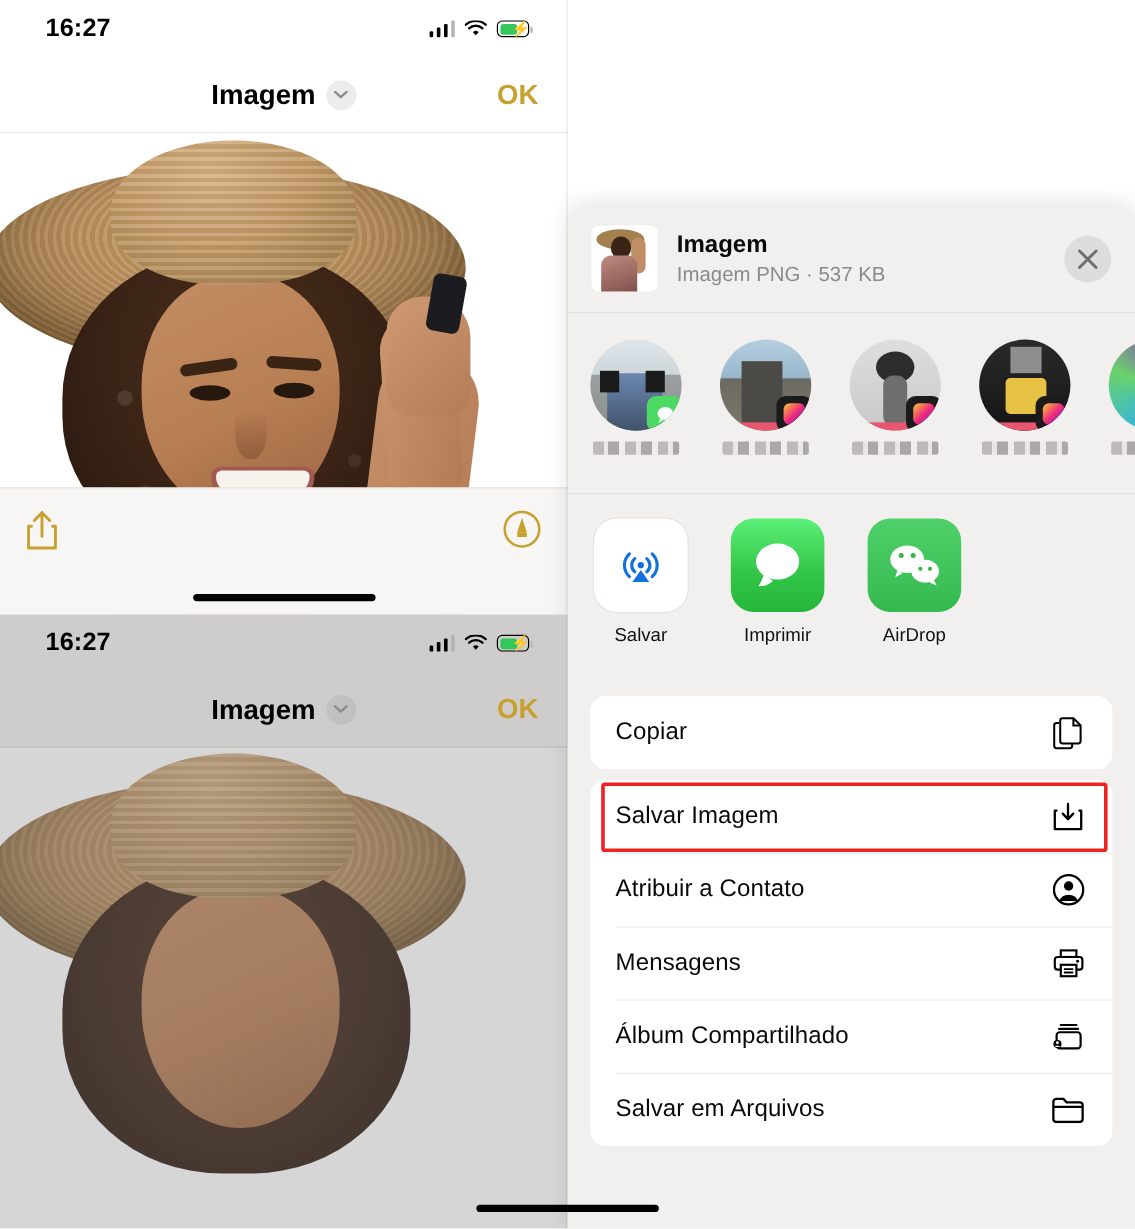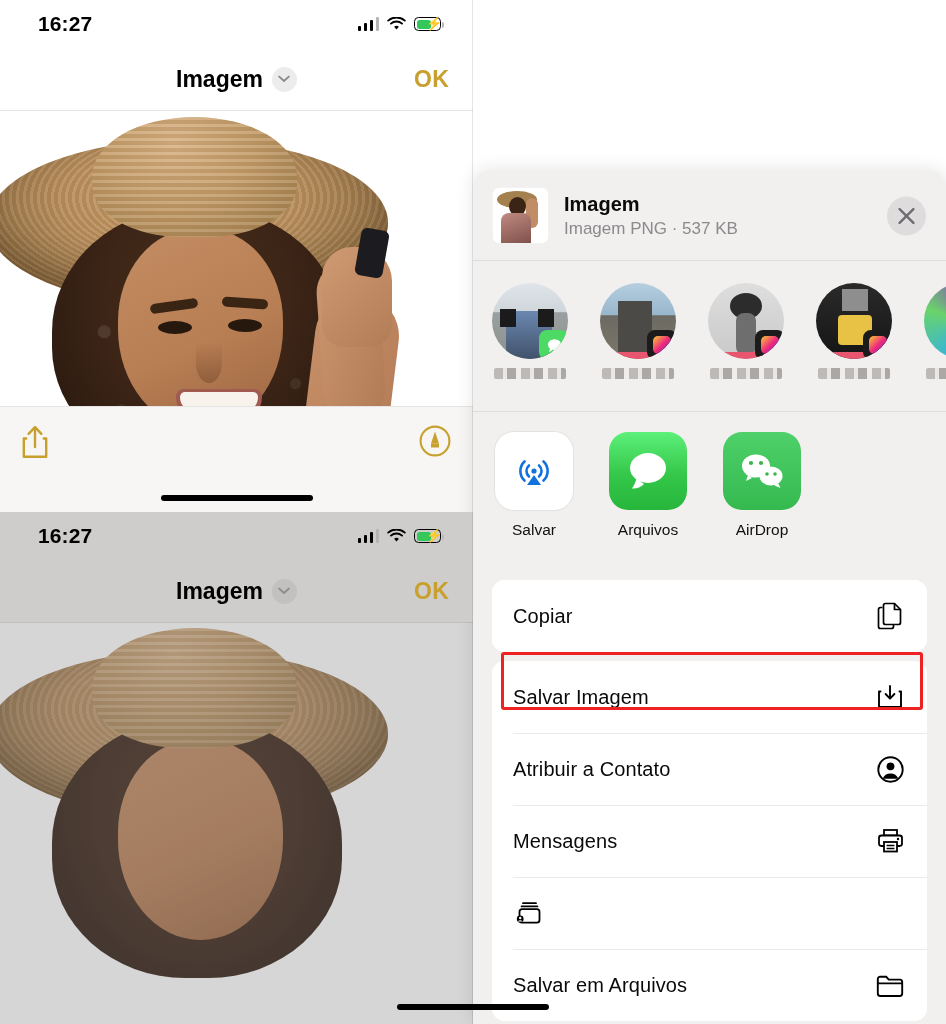--- a/index.html
+++ b/index.html
@@ -233,21 +233,21 @@
   .ic-airdrop { background:#ffffff; box-shadow:0 0 0 1px rgba(0,0,0,.05); }
   .ic-messages { background:linear-gradient(180deg,#5df07a 0%,#34c749 55%,#26b63c 100%); }
   .ic-mail { background:linear-gradient(180deg,#1d62d6 0%,#2f84e8 55%,#49a7f5 100%); }
   .ic-wechat { background:linear-gradient(180deg,#4fd06a 0%,#34b94f 100%); }
 
   
   .actions { margin:16px 19px 0 19px; }
   .group { background:#fff; border-radius:13px; overflow:hidden; }
   .group + .group { margin-top:9px; }
   .row {
-    height:72px; display:flex; align-items:center; justify-content:space-between;
+    height:61px; display:flex; align-items:center; justify-content:space-between;
     padding:0 21px 0 21px; background:#fff; position:relative;
   }
   .row + .row:before {
     content:""; position:absolute; left:21px; right:0; top:0; height:1px; background:rgba(0,0,0,0.08);
   }
   .row-label { font-size:20px; color:#0a0a0a; letter-spacing:.1px; }
   .row-icon { display:flex; align-items:center; justify-content:center; width:32px; }
 
   
   .hl-box {
@@ -517,21 +517,21 @@
         <div class="app-label">Salvar</div>
       </div>
 
       <div class="app">
         <div class="app-icon ic-messages">
           <svg width="50" height="50" viewBox="0 0 50 50">
             <ellipse cx="25" cy="22" rx="18" ry="15" fill="#fff"></ellipse>
             <path d="M13.5 32.5 C12 38 10 41 9 42.5 c5 .5 9.5-1.8 12-4.6z" fill="#fff"></path>
           </svg>
         </div>
-        <div class="app-label">Arquivos</div>
+        <div class="app-label">Imprimir</div>
       </div>
 
 
       <div class="app">
         <div class="app-icon ic-wechat">
           <svg width="52" height="44" viewBox="0 0 52 44">
             <ellipse cx="20" cy="17" rx="14" ry="11.5" fill="#fff"></ellipse>
             <path d="M12 26 10 32 16 29z" fill="#fff"></path>
             <circle cx="15" cy="14" r="2.1" fill="#3bb54a"></circle>
               <circle cx="25" cy="14" r="2.1" fill="#3bb54a"></circle>
@@ -591,20 +591,21 @@
               <rect x="7" y="2" width="13" height="5.5" stroke="#000" stroke-width="1.8" fill="#fff"></rect>
               <rect x="2" y="7.5" width="23" height="10.5" rx="2.4" stroke="#000" stroke-width="1.8" fill="#fff"></rect>
               <circle cx="21" cy="11" r="1.2" fill="#000"></circle>
               <rect x="7" y="14" width="13" height="9.5" stroke="#000" stroke-width="1.8" fill="#fff"></rect>
               <path d="M9.6 17.6h7.8M9.6 20.4h7.8" stroke="#000" stroke-width="1.5"></path>
             </svg>
           </div>
         </div>
 
         <div class="row">
+          <div class="row-label">Álbum Compartilhado</div>
           <div class="row-icon">
             <svg width="27" height="26" viewBox="0 0 27 26">
               <path d="M7 3.2h13M5.6 6.4h15.8" stroke="#000" stroke-width="1.8" stroke-linecap="round"></path>
               <rect x="3.5" y="9.2" width="20" height="13.4" rx="2.6" stroke="#000" stroke-width="1.8" fill="#fff"></rect>
               <circle cx="4.2" cy="19" r="3.4" fill="#000"></circle>
               <circle cx="4.2" cy="18" r="1.2" fill="#fff"></circle>
               <path d="M1.9 21.6a2.7 2.7 0 0 1 4.6 0z" fill="#fff"></path>
             </svg>
           </div>
         </div>

